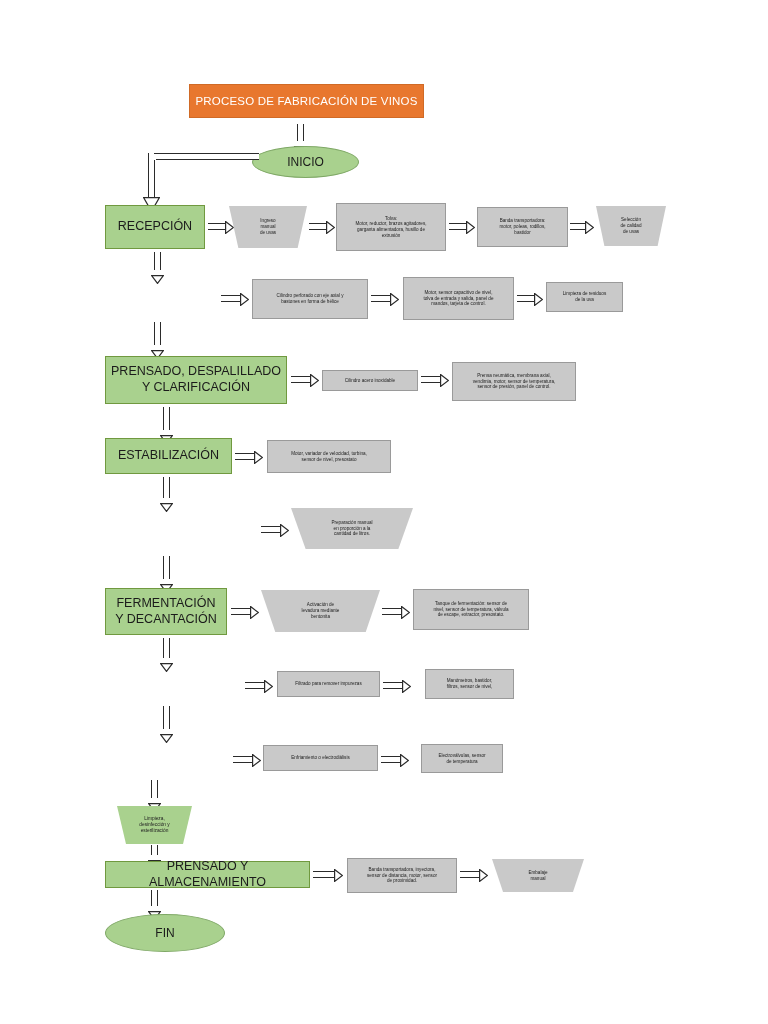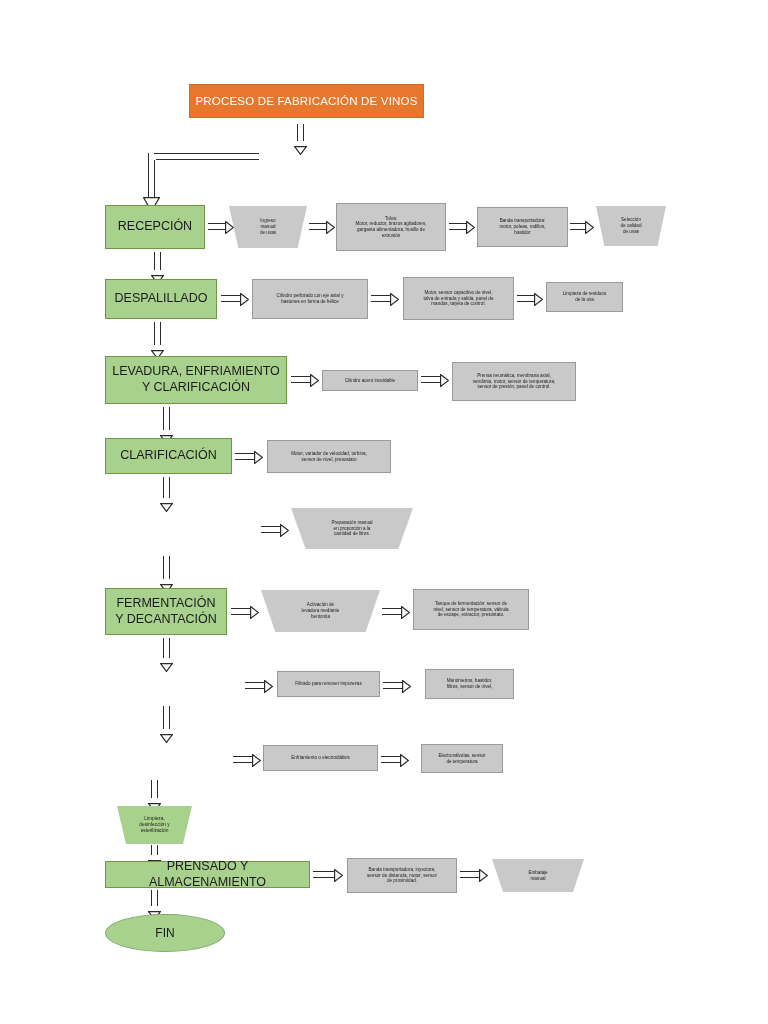--- a/index.html
+++ b/index.html
@@ -174,20 +174,23 @@
 
   <div class="arrow-down" style="left:294px; top:124px; height:26px;">
     <div class="shaft" style="height:17px;"></div>
     <div class="head" style="top:17px;">
       <svg width="13" height="9" viewBox="0 0 13 9">
           <polygon points="0.6,0.6 12.4,0.6 6.5,8.4" fill="#ffffff" stroke="#2b2b2b" stroke-width="1.2"></polygon>
         </svg>
     </div>
   </div>
 
+  <div class="node oval" style="left:252px; top:146px; width:107px; height:32px;">
+    <span>INICIO</span>
+  </div>
 
   <div class="elbow" style="left:148px; top:153px; width:110px; height:62px;">
     <div class="h" style="left:7px; top:0px; width:104px;"></div>
     <div class="v" style="left:0px; top:0px; height:46px;"></div>
     <div class="corner" style="left:1.2px; top:1.2px; width:7px; height:5.6px;"></div>
     <div class="ahead" style="left:-5px; top:44px;">
       <svg width="17" height="15" viewBox="0 0 17 15">
           <polygon points="0.6,0.6 16.4,0.6 8.5,14.4" fill="#ffffff" stroke="#2b2b2b" stroke-width="1.2"></polygon>
         </svg>
     </div>
@@ -268,23 +271,20 @@
 
   <div class="arrow-down" style="left:151px; top:252px; height:27px;">
     <div class="shaft" style="height:18px;"></div>
     <div class="head" style="top:18px;">
       <svg width="13" height="9" viewBox="0 0 13 9">
           <polygon points="0.6,0.6 12.4,0.6 6.5,8.4" fill="#ffffff" stroke="#2b2b2b" stroke-width="1.2"></polygon>
         </svg>
     </div>
   </div>
 
-  <div class="node proc" style="left:105px; top:279px; width:112px; height:40px;">
-    <span>DESPALILLADO</span>
-  </div>
 
   <div class="arrow-right" style="left:221px; top:292px; width:28px;">
     <div class="shaft" style="width:19px;"></div>
     <div class="head" style="left:19px;">
       <svg width="9" height="13" viewBox="0 0 9 13">
           <polygon points="0.6,0.6 8.4,6.5 0.6,12.4" fill="#ffffff" stroke="#2b2b2b" stroke-width="1.2"></polygon>
         </svg>
     </div>
   </div>
 
@@ -331,21 +331,21 @@
   <div class="arrow-down" style="left:151px; top:322px; height:32px;">
     <div class="shaft" style="height:23px;"></div>
     <div class="head" style="top:23px;">
       <svg width="13" height="9" viewBox="0 0 13 9">
           <polygon points="0.6,0.6 12.4,0.6 6.5,8.4" fill="#ffffff" stroke="#2b2b2b" stroke-width="1.2"></polygon>
         </svg>
     </div>
   </div>
 
   <div class="node proc" style="left:105px; top:356px; width:182px; height:48px; flex-direction:column;">
-    <span>LEVADURA, ENFRIAMIENTO</span>
+    <span>PRENSADO, DESPALILLADO</span>
     <span>Y CLARIFICACIÓN</span>
   </div>
 
   <div class="arrow-right" style="left:291px; top:373px; width:28px;">
     <div class="shaft" style="width:19px;"></div>
     <div class="head" style="left:19px;">
       <svg width="9" height="13" viewBox="0 0 9 13">
           <polygon points="0.6,0.6 8.4,6.5 0.6,12.4" fill="#ffffff" stroke="#2b2b2b" stroke-width="1.2"></polygon>
         </svg>
     </div>
@@ -377,21 +377,21 @@
   <div class="arrow-down" style="left:160px; top:407px; height:32px;">
     <div class="shaft" style="height:23px;"></div>
     <div class="head" style="top:23px;">
       <svg width="13" height="9" viewBox="0 0 13 9">
           <polygon points="0.6,0.6 12.4,0.6 6.5,8.4" fill="#ffffff" stroke="#2b2b2b" stroke-width="1.2"></polygon>
         </svg>
     </div>
   </div>
 
   <div class="node proc" style="left:105px; top:438px; width:127px; height:36px;">
-    <span>CLARIFICACIÓN</span>
+    <span>ESTABILIZACIÓN</span>
   </div>
 
   <div class="arrow-right" style="left:235px; top:450px; width:28px;">
     <div class="shaft" style="width:19px;"></div>
     <div class="head" style="left:19px;">
       <svg width="9" height="13" viewBox="0 0 9 13">
           <polygon points="0.6,0.6 8.4,6.5 0.6,12.4" fill="#ffffff" stroke="#2b2b2b" stroke-width="1.2"></polygon>
         </svg>
     </div>
   </div>

